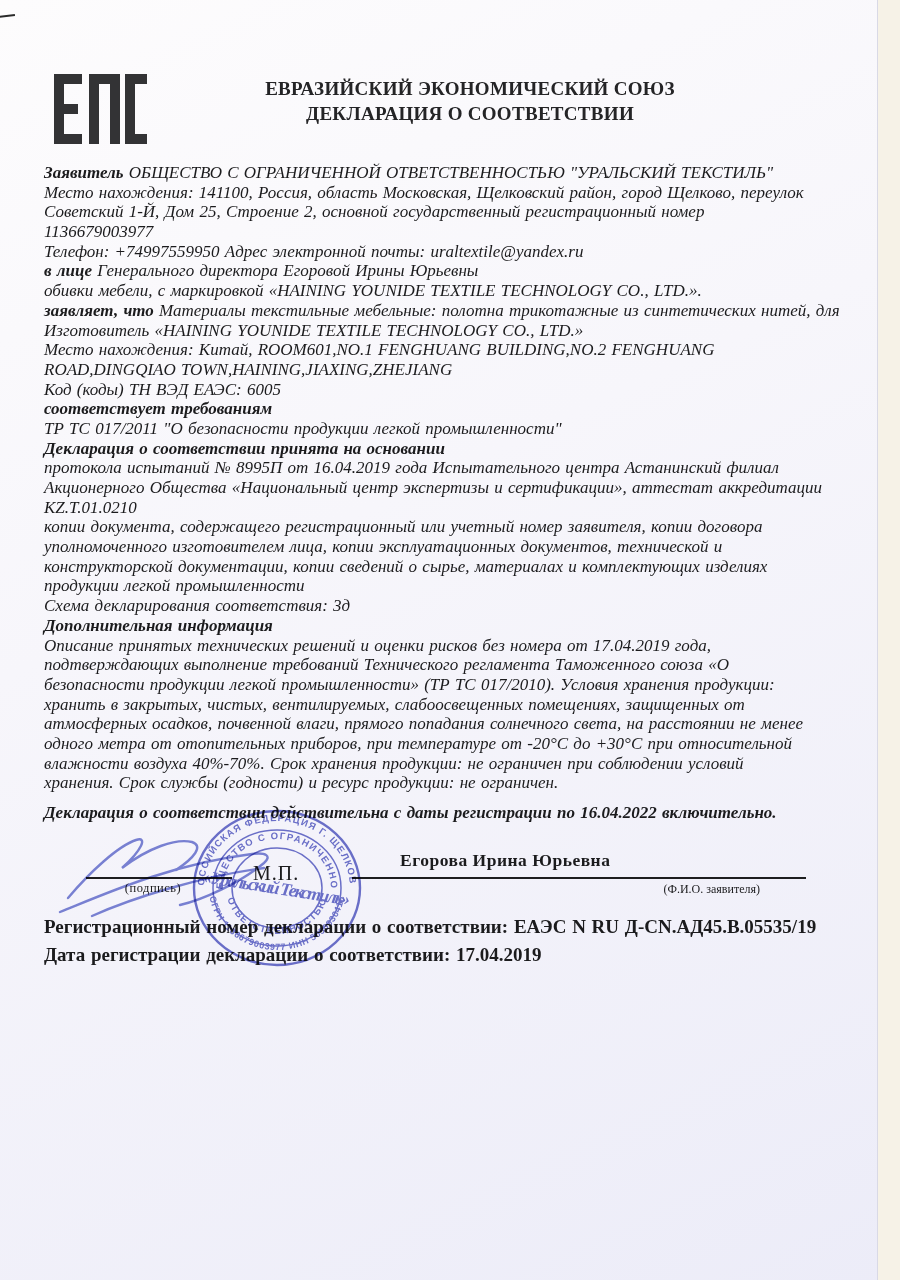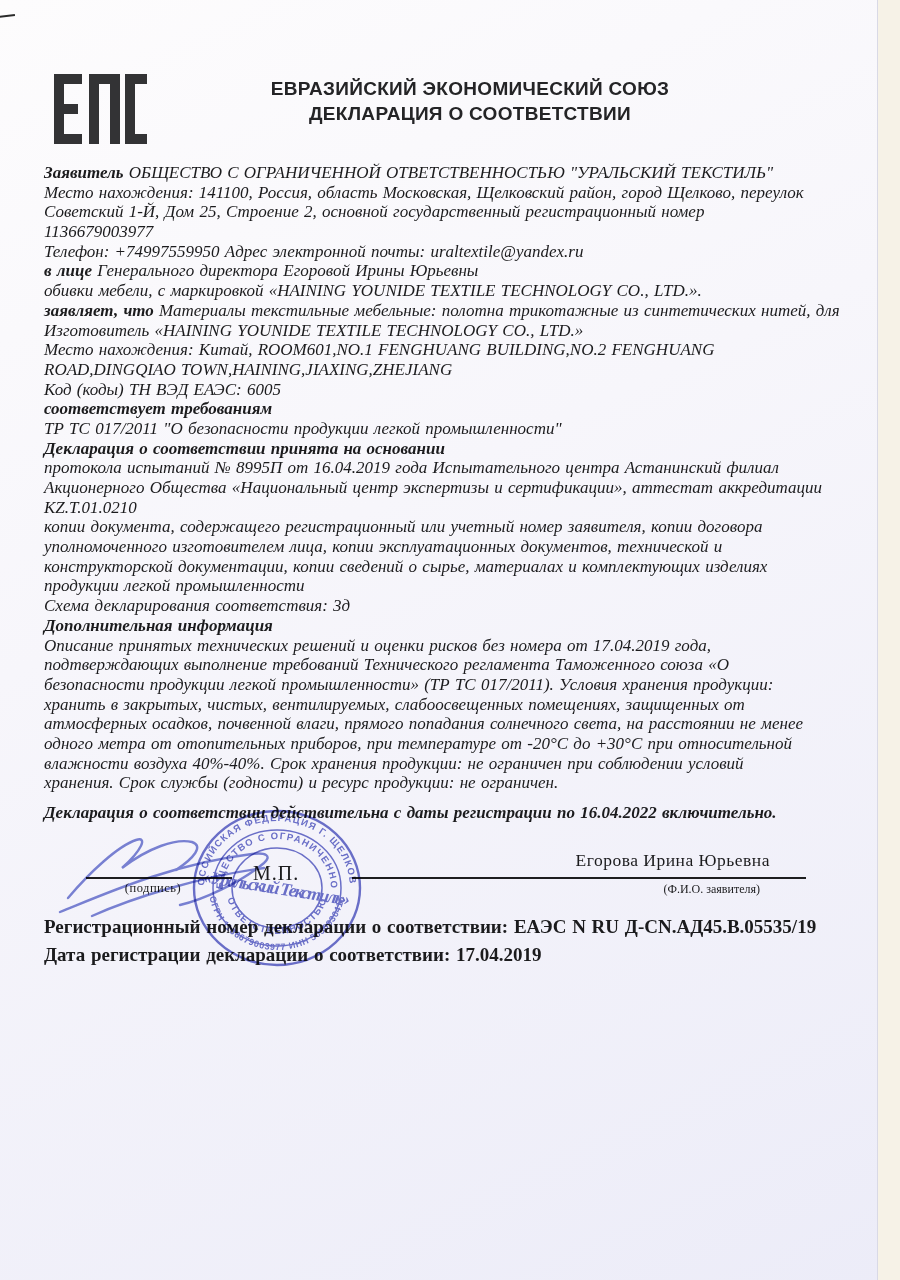--- a/index.html
+++ b/index.html
@@ -12,41 +12,41 @@
     position:absolute; top:0; right:0; width:22px; height:1280px;
     background:#f6f2e7; border-left:1px solid #d9d9e6;
   }
   .corner-dash {
     position:absolute; left:-2px; top:15px; width:17px; height:2px;
     background:#2a2a2a; transform:rotate(-7deg);
   }
   .logo { position:absolute; left:53px; top:74px; }
   .title {
     position:absolute; left:130px; top:76px; width:680px; text-align:center;
-    font-family:Liberation Sans, sans-serif; font-weight:bold;
+    font-family:Liberation Serif, serif; font-weight:bold;
     font-size:19px; line-height:25px; color:#242426; letter-spacing:0.3px;
   }
   .doc-body {
     position:absolute; left:44px; top:163px; width:812px;
     font-size:17px; word-spacing:1px;font-style:italic;
   }
   .bline { height:19.7px; line-height:19.7px; white-space:nowrap; }
   .bline.gap { margin-top:10px; }
   .b { font-weight:bold; }
   .sig-line { position:absolute; height:2px; background:#1d1d1f; }
   .sig-line.left  { left:86px;  top:877px; width:146px; }
   .sig-line.right { left:352px; top:877px; width:454px; }
   .sign-caption {
     position:absolute; left:78px; top:881px; width:150px; text-align:center;
     font-size:12.5px; letter-spacing:0.5px;
   }
   .mp-label { position:absolute; left:253px; top:862px; font-size:20px; letter-spacing:1px; }
   .fio-name {
-    position:absolute; left:400px; top:850px; width:370px; text-align:right;
-    font-size:17.5px; letter-spacing:0.5px;
+    position:absolute; left:400px; top:850px; width:370px; text-align:left;
+    font-size:17.5px; letter-spacing:0.5px;font-weight:bold;
   }
   .fio-caption {
     position:absolute; left:400px; top:882px; width:360px; text-align:right; font-size:12px;
   }
   .reg-block {
     position:absolute; left:44px; top:915px; width:812px;
     font-size:19px; font-weight:bold; word-spacing:1px;
   }
   .regline { height:28px; line-height:24px; white-space:nowrap; }
   .stamp, .scribble {
@@ -106,25 +106,25 @@
       <div class="bline"><span>Акционерного Общества «Национальный центр экспертизы и сертификации», аттестат аккредитации</span></div>
       <div class="bline"><span>KZ.T.01.0210</span></div>
       <div class="bline"><span>копии документа, содержащего регистрационный или учетный номер заявителя, копии договора</span></div>
       <div class="bline"><span>уполномоченного изготовителем лица, копии эксплуатационных документов, технической и</span></div>
       <div class="bline"><span>конструкторской  документации, копии сведений о сырье, материалах и комплектующих  изделиях</span></div>
       <div class="bline"><span>продукции легкой промышленности</span></div>
       <div class="bline"><span>Схема декларирования соответствия: 3д</span></div>
       <div class="bline"><span class="b">Дополнительная информация</span></div>
       <div class="bline"><span>Описание принятых технических решений и оценки рисков без номера от 17.04.2019 года,</span></div>
       <div class="bline"><span>подтверждающих выполнение требований Технического регламента Таможенного союза «О</span></div>
-      <div class="bline"><span>безопасности продукции легкой промышленности» (ТР ТС 017/2011). Условия хранения продукции:</span></div>
+      <div class="bline"><span>безопасности продукции легкой промышленности» (ТР ТС 017/2010). Условия хранения продукции:</span></div>
       <div class="bline"><span>хранить в закрытых, чистых, вентилируемых, слабоосвещенных помещениях, защищенных от</span></div>
       <div class="bline"><span>атмосферных осадков, почвенной влаги, прямого попадания солнечного света, на расстоянии не менее</span></div>
       <div class="bline"><span>одного метра от отопительных приборов, при температуре от -20°С до +30°С при относительной</span></div>
-      <div class="bline"><span>влажности воздуха 40%-40%. Срок хранения продукции: не ограничен при соблюдении условий</span></div>
+      <div class="bline"><span>влажности воздуха 40%-70%. Срок хранения продукции: не ограничен при соблюдении условий</span></div>
       <div class="bline"><span>хранения. Срок службы (годности) и ресурс продукции: не ограничен.</span></div>
       <div class="bline gap"><span class="b">Декларация о соответствии действительна с даты регистрации по 16.04.2022 включительно.</span></div>
     </div>
 
   <div class="sig-line left"></div>
   <div class="sig-line right"></div>
   <div class="sign-caption">(подпись)</div>
   <div class="mp-label">М.П.</div>
   <div class="fio-name">Егорова Ирина Юрьевна</div>
   <div class="fio-caption">(Ф.И.О. заявителя)</div>

